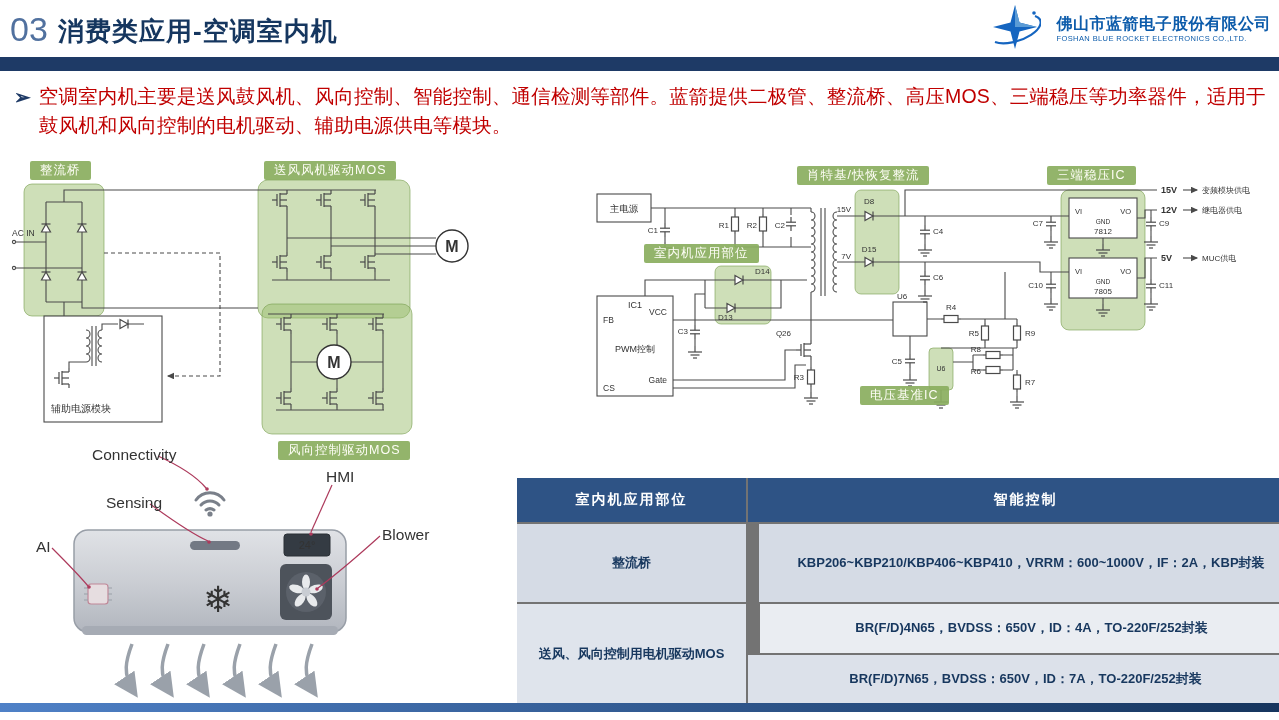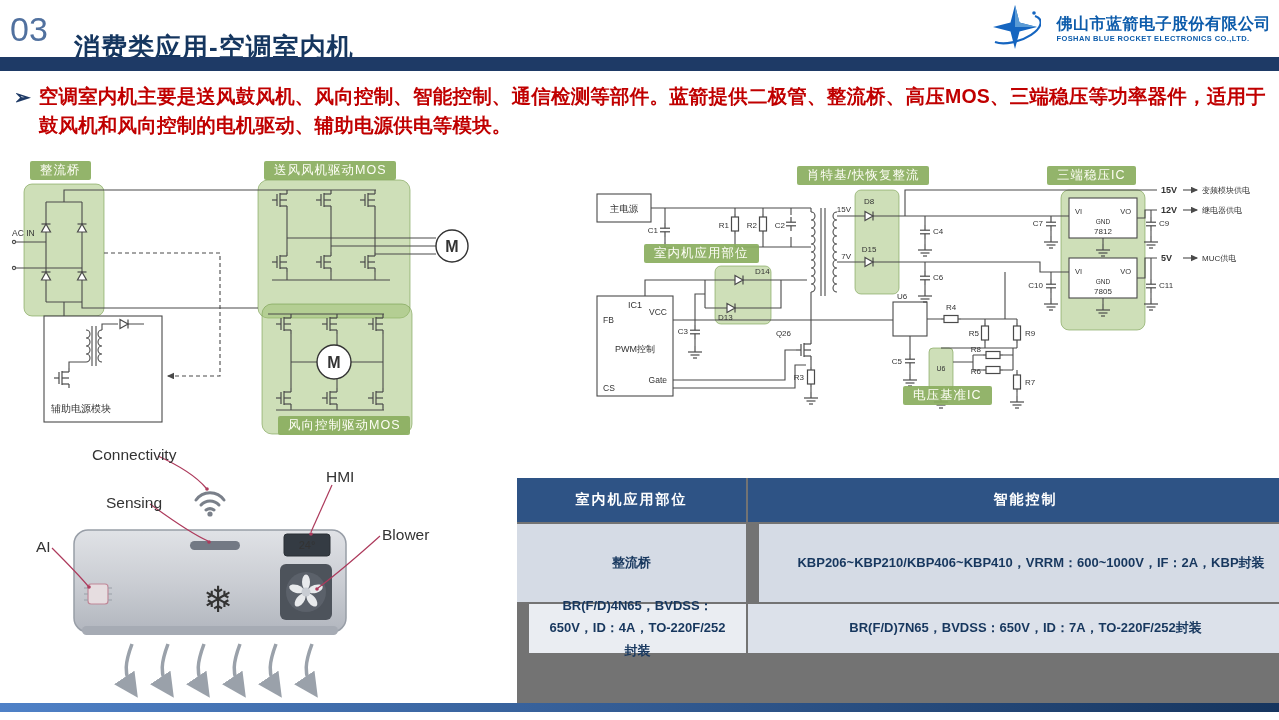--- a/index.html
+++ b/index.html
@@ -2,32 +2,32 @@
 <html><head>
 <meta charset="utf-8">
 <style>
   html,body{margin:0;padding:0;background:#9a9a9a;}
   .slide{position:relative;width:1279px;height:720px;background:#ffffff;overflow:hidden;
          font-family:"Liberation Sans",sans-serif;}
   .abs{position:absolute;}
 
   
   .slide-num{position:absolute;left:10px;top:10px;font-size:34px;font-weight:400;color:#51719f;}
-  .slide-title{position:absolute;left:58px;top:14px;margin:16px;font-size:26px;font-weight:800;
+  .slide-title{position:absolute;left:58px;top:14px;margin:0;font-size:26px;font-weight:800;
                color:#15365f;letter-spacing:1px;}
   .title-bar{position:absolute;left:0;top:57px;width:100%;height:14px;background:#1e3a66;}
   .logo{position:absolute;right:8px;top:4px;display:flex;align-items:center;gap:16px;}
   .logo-text{display:flex;flex-direction:column;line-height:1.25;}
   .logo .cn{font-size:16px;font-weight:800;color:#0d5cab;letter-spacing:0.5px;}
-  .logo .en{font-size:7.5px;font-weight:700;color:#0d5cab;letter-spacing:0.4px;}
+  .logo .en{font-size:7.5px;font-weight:400;color:#0d5cab;letter-spacing:0.4px;}
 
   
   .intro{position:absolute;left:14px;top:82px;width:1252px;display:flex;}
   .intro .bullet{font-size:20px;color:#1e3a66;font-weight:700;margin-right:8px;line-height:1.5;}
-  .intro p{margin:0;font-size:19.5px;font-weight:700;color:#c00000;line-height:1.5;letter-spacing:0.2px;}
+  .intro p{margin:0;font-size:19.5px;font-weight:400;color:#c00000;line-height:1.5;letter-spacing:0.2px;}
 
   
   .chip{position:absolute;z-index:6;background:rgba(139,174,96,0.93);color:#fdfdf5;
         font-size:12.5px;line-height:1;padding:3px 10px;border-radius:2px;letter-spacing:1px;
         white-space:nowrap;}
 
   
   .gbox{fill:rgba(152,188,106,0.48);stroke:rgba(118,156,76,0.6);stroke-width:1;}
   .wbox{fill:#ffffff;stroke:#4a4a4a;stroke-width:1.1;}
   .wire{stroke:#4a4a4a;stroke-width:1.1;fill:none;}
@@ -119,25 +119,25 @@
   </header>
   <div class="title-bar"></div>
 
   <div class="intro">
     <span class="bullet">➢</span>
     <p>空调室内机主要是送风鼓风机、风向控制、智能控制、通信检测等部件。蓝箭提供二极管、整流桥、高压MOS、三端稳压等功率器件，适用于鼓风机和风向控制的电机驱动、辅助电源供电等模块。</p>
   </div>
 
   <div class="chip" style="left:30px;top:161px">整流桥</div>
   <div class="chip" style="left:264px;top:161px">送风风机驱动MOS</div>
-  <div class="chip" style="left:278px;top:416px">风向控制驱动MOS</div>
+  <div class="chip" style="left:278px;top:441px">风向控制驱动MOS</div>
   <div class="chip" style="left:797px;top:166px">肖特基/快恢复整流</div>
   <div class="chip" style="left:1047px;top:166px">三端稳压IC</div>
   <div class="chip" style="left:644px;top:244px">室内机应用部位</div>
-  <div class="chip" style="left:903px;top:386px">电压基准IC</div>
+  <div class="chip" style="left:860px;top:386px">电压基准IC</div>
 
   <svg class="abs" style="left:10px;top:158px" width="475" height="292" viewBox="0 0 475 292">
     <g>
       <rect x="14" y="26" width="80" height="132" rx="8" class="gbox"></rect>
       <rect x="248" y="22" width="152" height="138" rx="10" class="gbox"></rect>
       <rect x="252" y="146" width="150" height="130" rx="10" class="gbox"></rect>
     </g>
     <g class="wire">
       <circle cx="4" cy="84" r="1.6" fill="#fff"></circle>
         <circle cx="4" cy="110" r="1.6" fill="#fff"></circle>
@@ -389,18 +389,19 @@
       <text x="576" y="99" font-size="9" font-weight="bold">5V</text>
       <text x="617" y="99">MUC供电</text>
     </g>
   </svg>
 
   <div class="spec-table">
     <div class="cell th">室内机应用部位</div>
     <div class="cell th">智能控制</div>
     <div class="cell c-r1">整流桥</div>
     <div class="cell c-r1-spec">KBP206~KBP210/KBP406~KBP410，VRRM：600~1000V，IF：2A，KBP封装</div>
+    <div class="cell c-part2">送风、风向控制用电机驱动MOS</div>
     <div class="cell c-r2a">BR(F/D)4N65，BVDSS：650V，ID：4A，TO-220F/252封装</div>
     <div class="cell c-r2b">BR(F/D)7N65，BVDSS：650V，ID：7A，TO-220F/252封装</div>
   </div>
 
   <div class="bottom-bar"></div>
 </div>
 
 </body></html>

